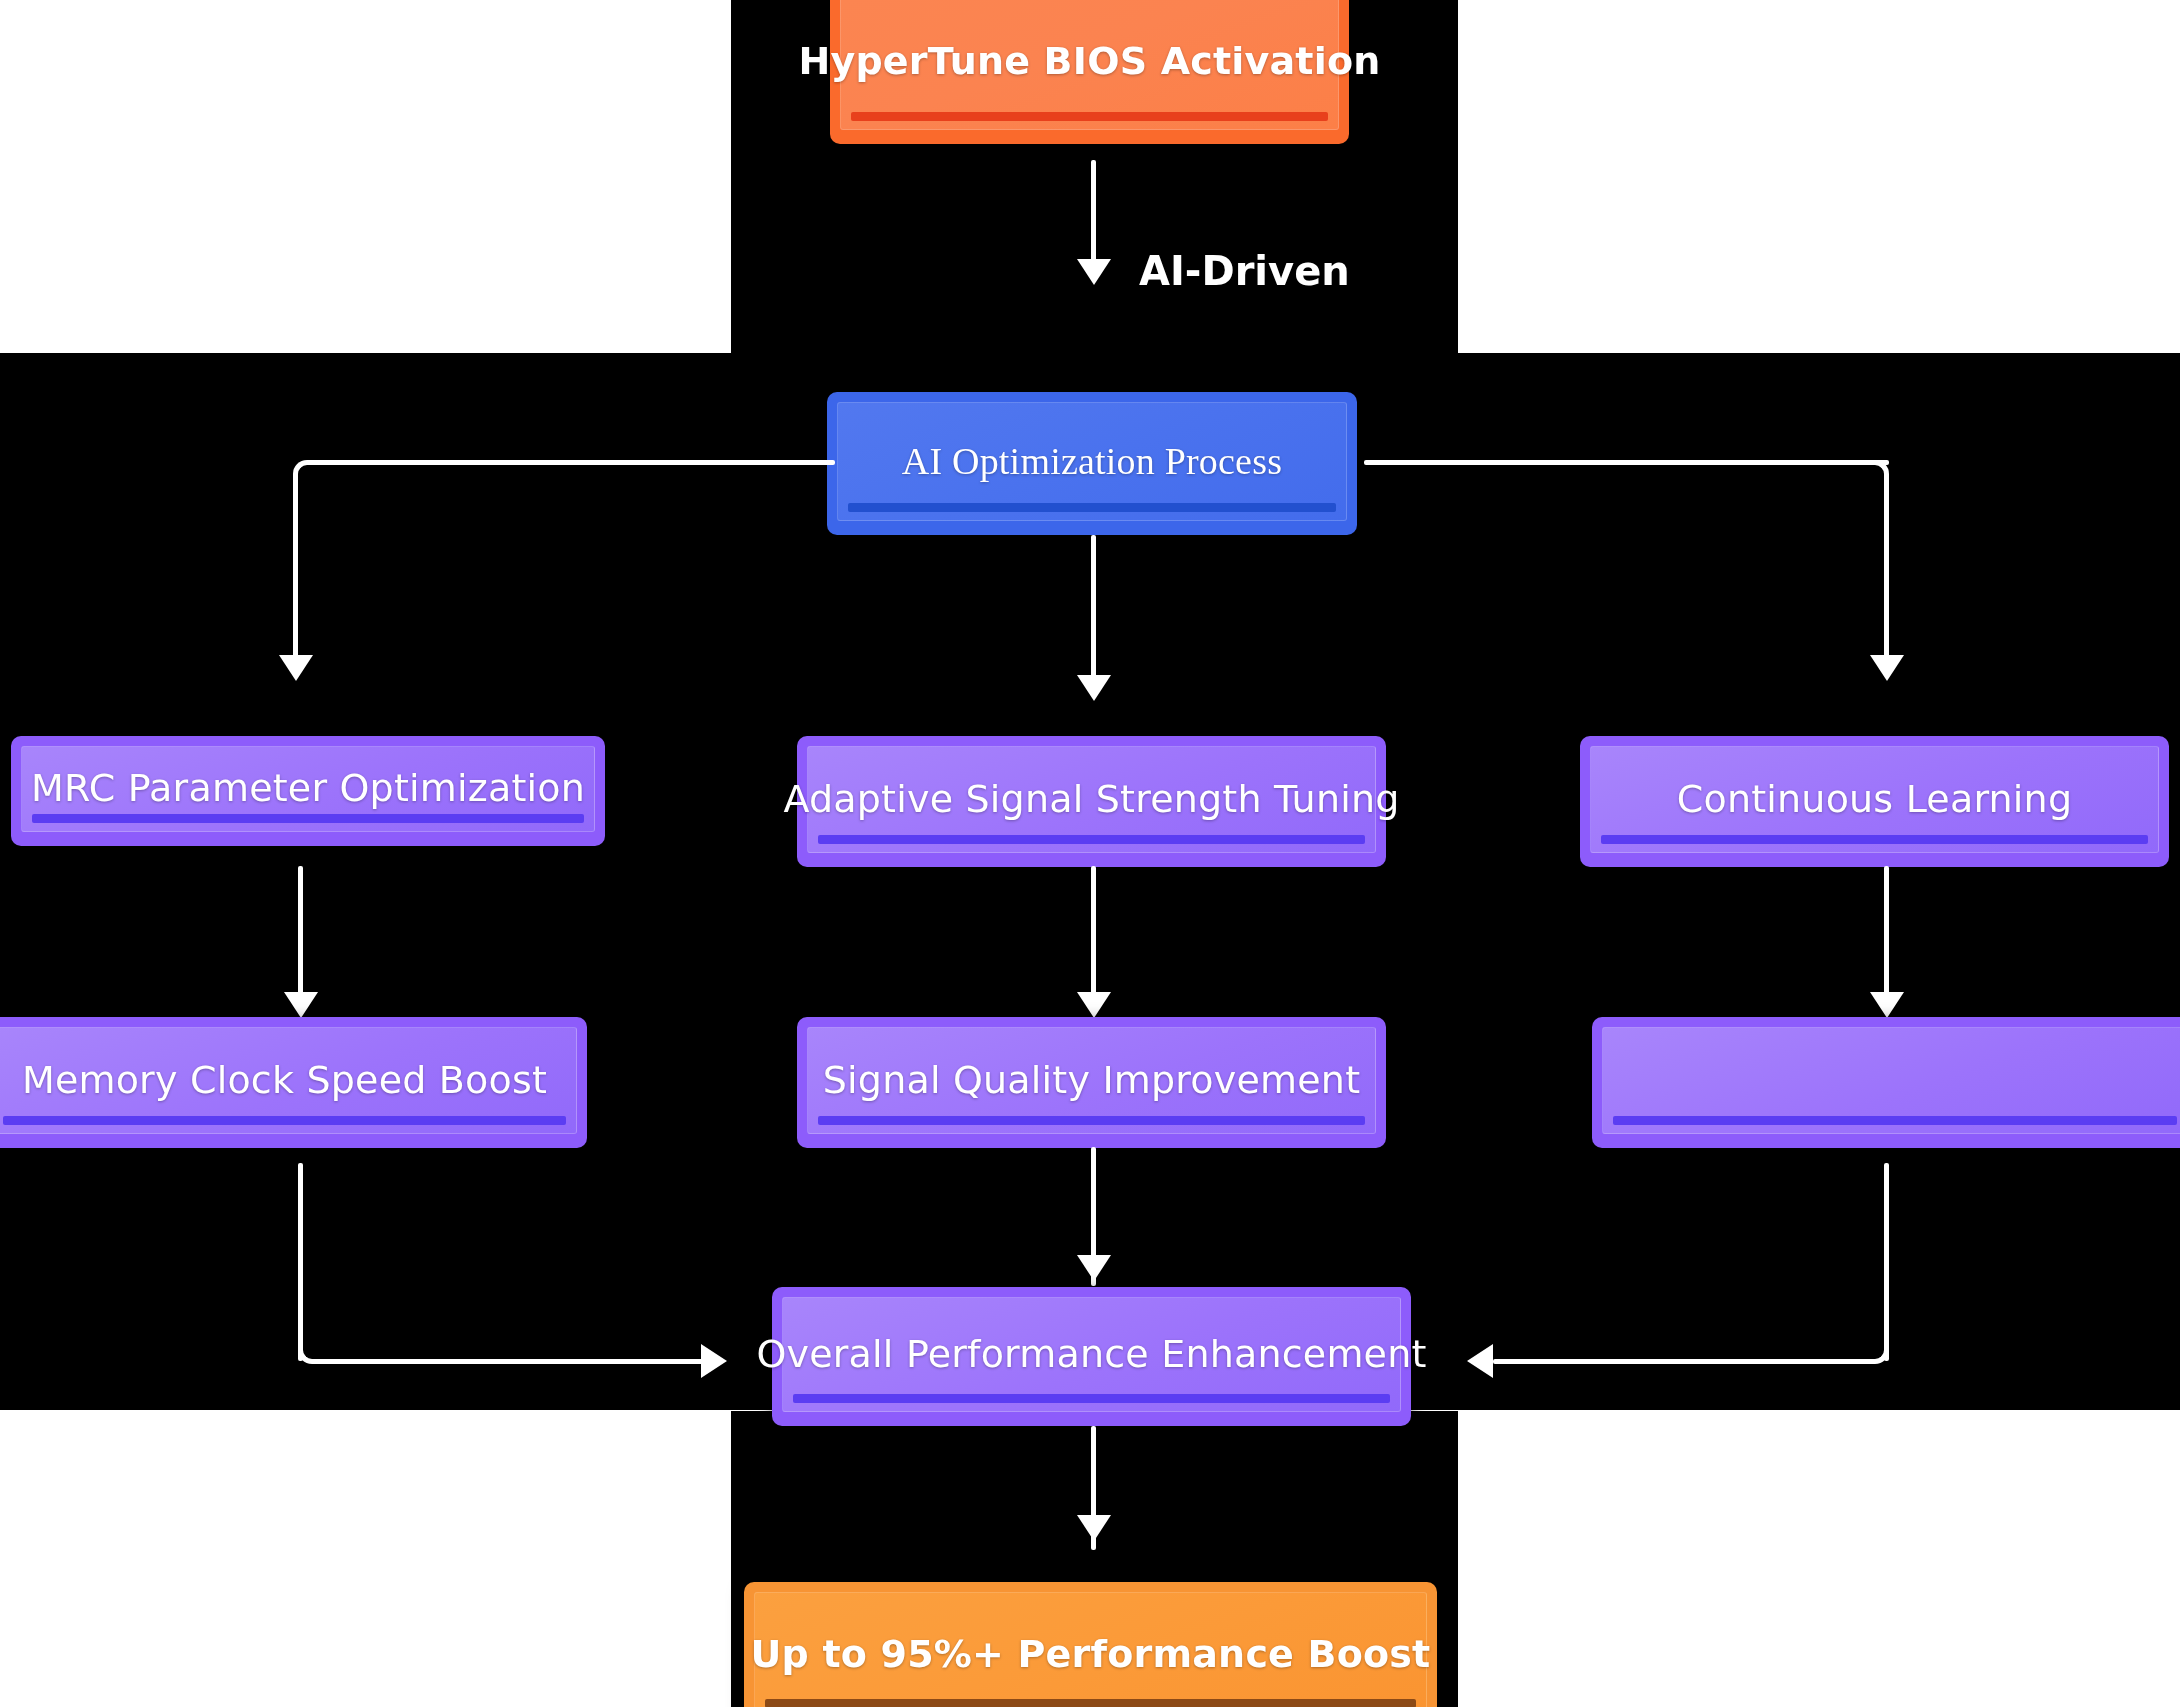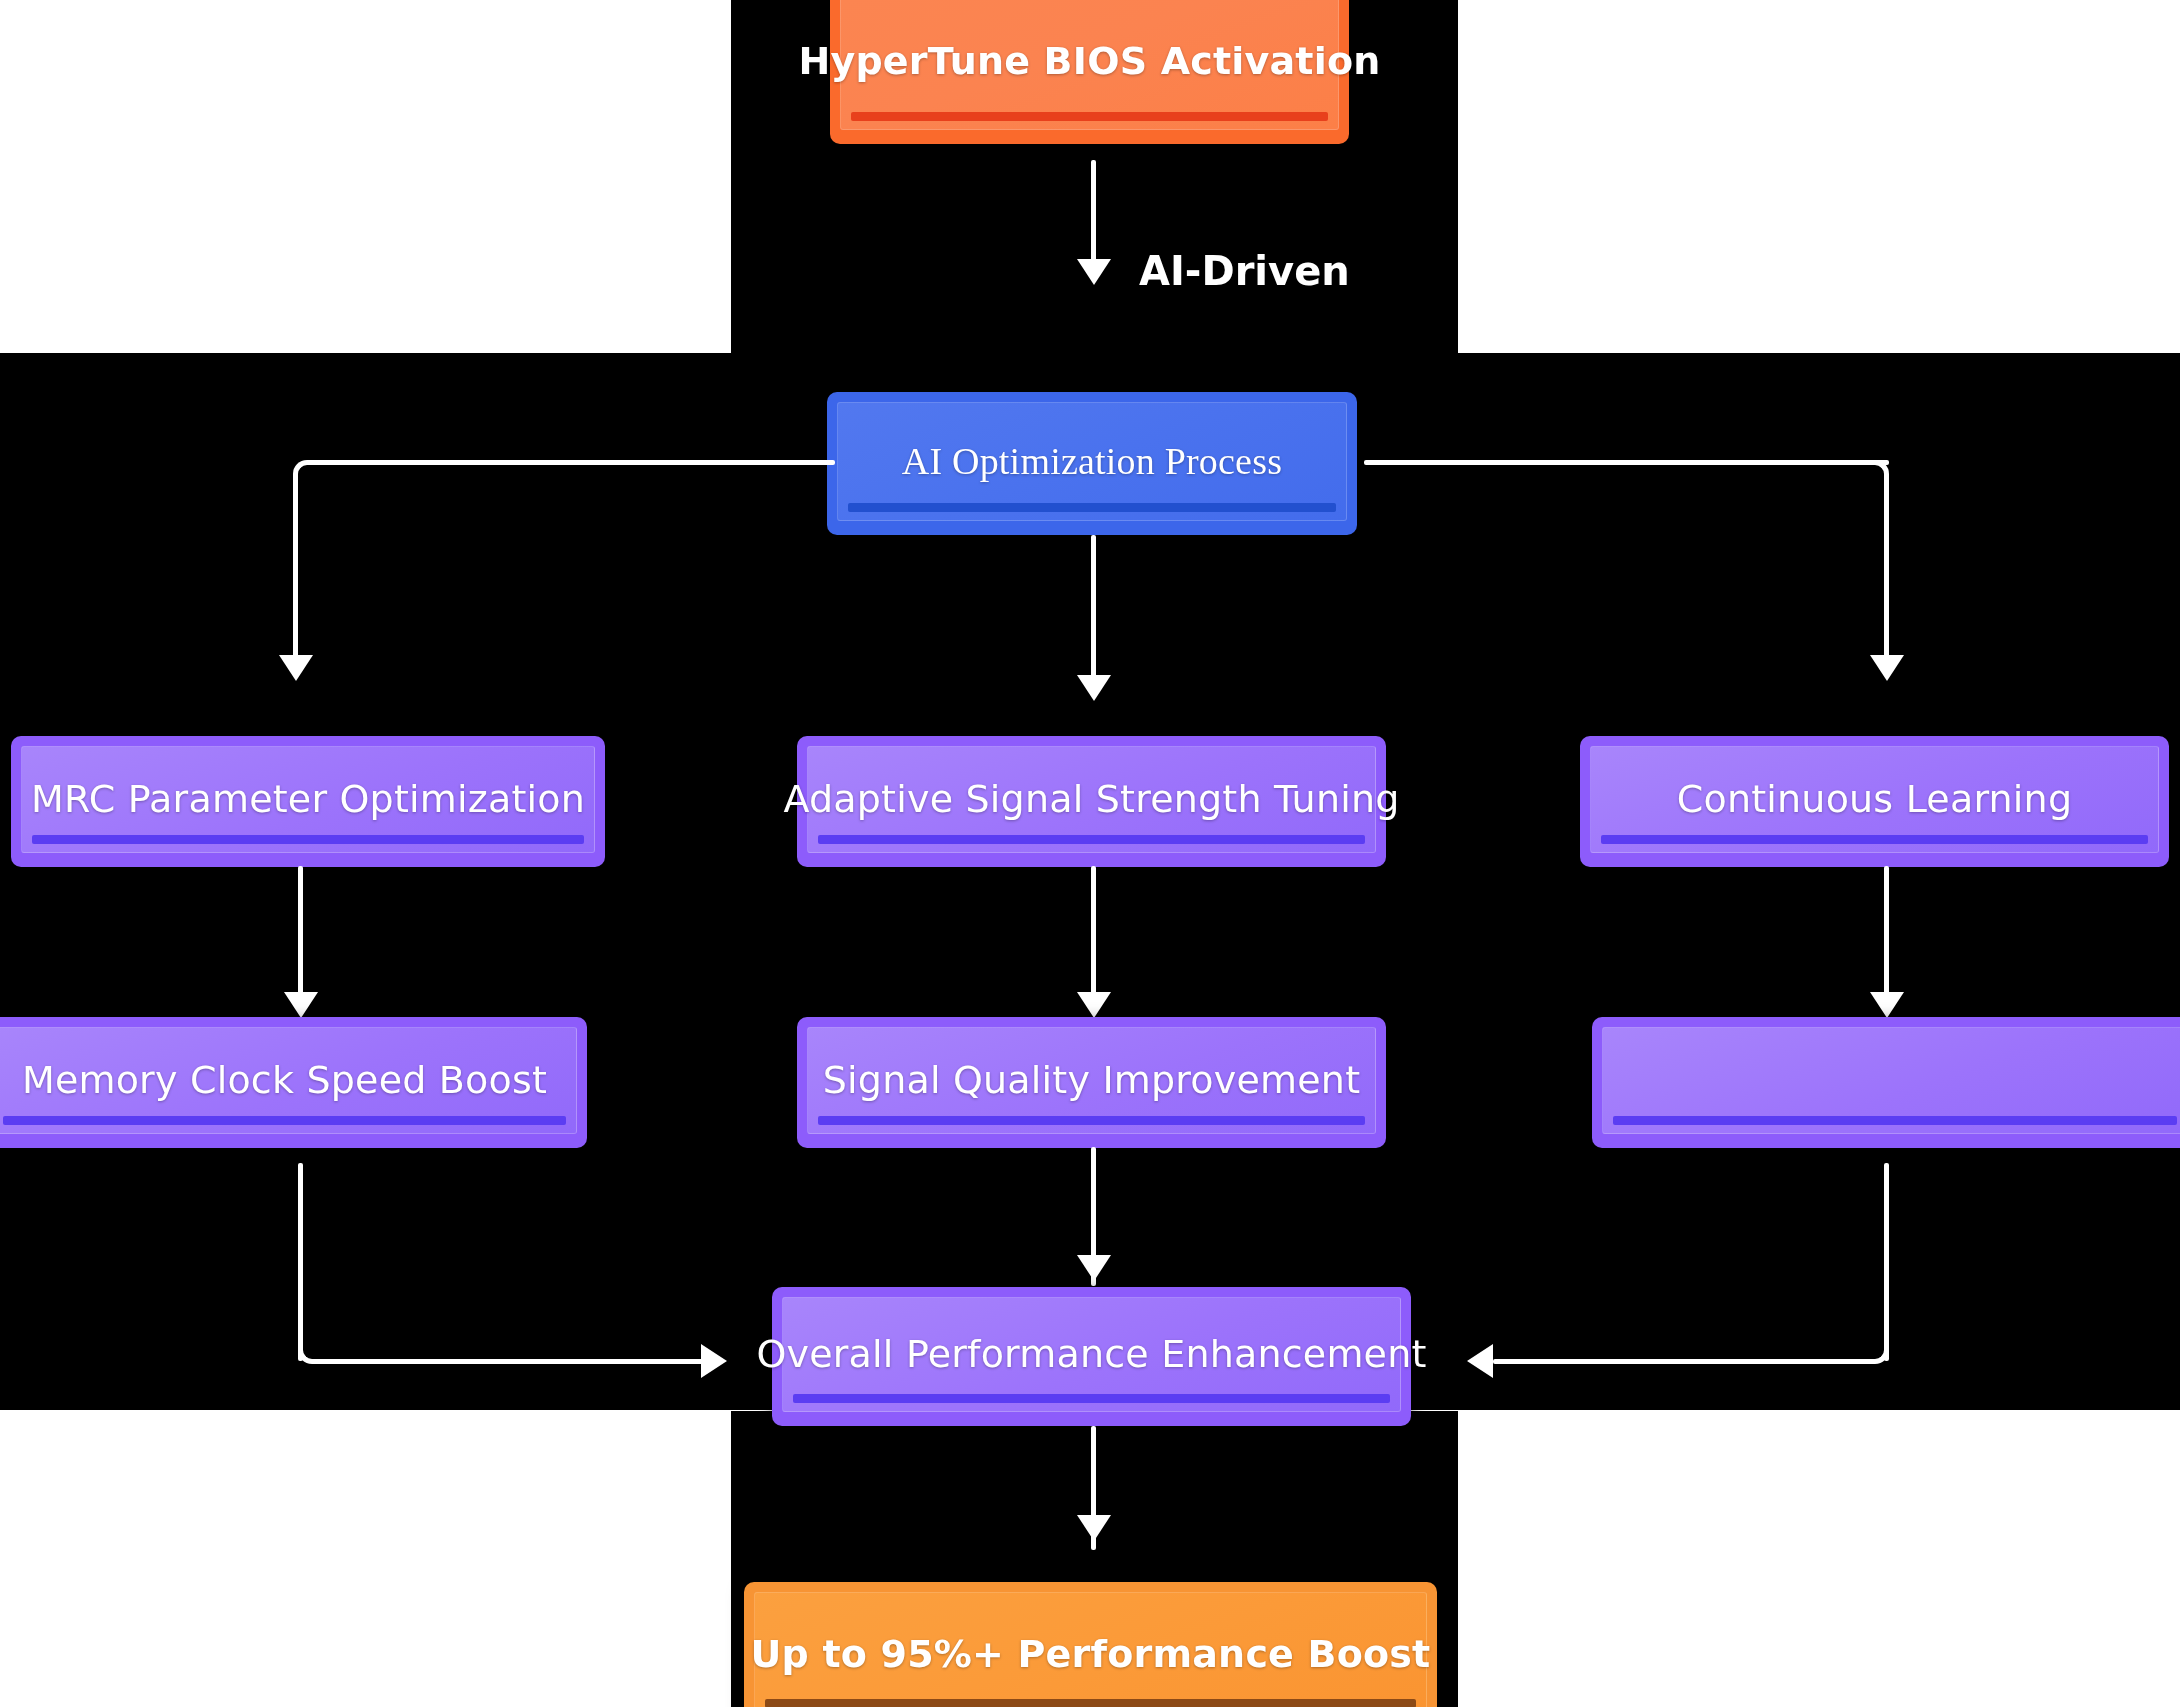--- a/index.html
+++ b/index.html
@@ -188,21 +188,21 @@
   </div>
 
   <div class="conn">
     <div class="hline" style="left:1356px; top:460px; width:525px;"></div>
     <div class="elbow" style="left:1859px; top:460px; width:22px; height:22px;
          border-right-width:5px; border-top-width:5px; border-top-right-radius:14px;"></div>
     <div class="vline" style="left:1876px; top:477px; height:186px;"></div>
     <div class="arrow-down" style="left:1862px; top:655px;"></div>
   </div>
 
-  <div class="node purple" style="left:11px; top:736px; width:594px; height:131px;">
+  <div class="node purple" style="left:11px; top:736px; width:594px; height:110px;">
     <div class="node-inner">
       <span class="node-label">MRC Parameter Optimization</span>
       <div class="node-bar"></div>
     </div>
   </div>
 
   <div class="node purple" style="left:797px; top:736px; width:589px; height:131px;">
     <div class="node-inner">
       <span class="node-label">Adaptive Signal Strength Tuning</span>
       <div class="node-bar"></div>

